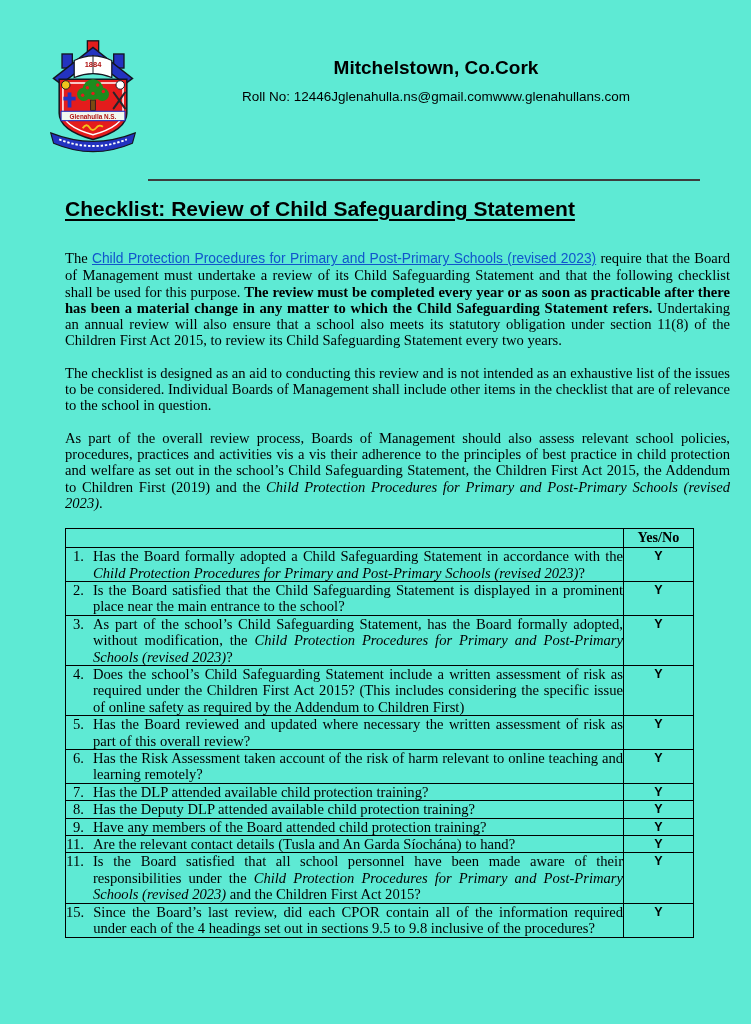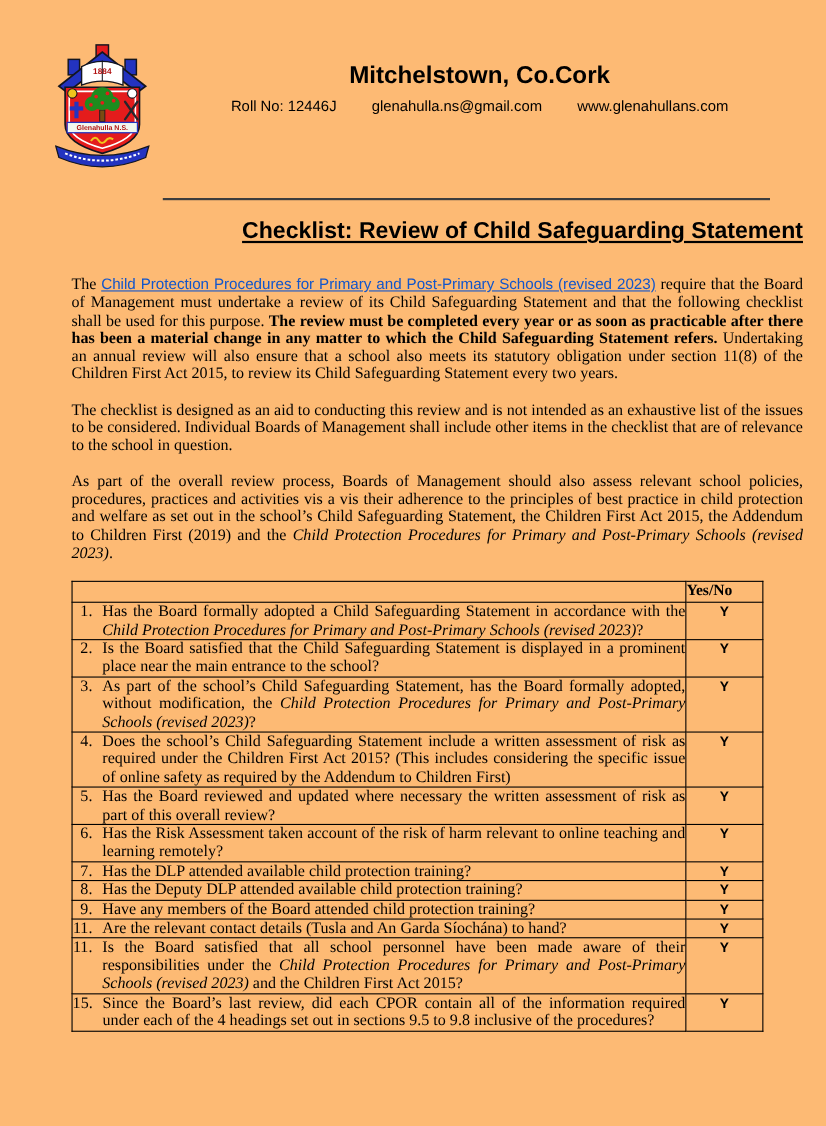--- a/index.html
+++ b/index.html
@@ -1,51 +1,51 @@
 <!DOCTYPE html>
 <html><head>
 <meta charset="utf-8">
 <style>
   html,body{margin:0;padding:0;background:#ffffff;}
   .page{
     position:relative;
     width:751px;height:1024px;
-    background:#fdba74;
+    background:#5eead4;
     overflow:hidden;
     font-family:"Liberation Serif",serif;
     color:#000;
   }
   
   .header{display:flex;align-items:flex-start;margin:38px 21px 0 46px;}
   .logo-box{flex:0 0 96px;}
   .header-text{flex:1;text-align:center;padding-top:12px;}
   .school-name{
     font-family:"Liberation Sans",sans-serif;
     font-weight:700;font-size:31px;line-height:34px;letter-spacing:0.5px;
   }
   .school-loc{
     font-family:"Liberation Sans",sans-serif;
-    font-weight:700;font-size:22px;line-height:22px;margin-top:7px;
+    font-weight:700;font-size:19px;line-height:22px;margin-top:7px;
   }
   .contact-row{
     font-family:"Liberation Sans",sans-serif;
     font-size:13.5px;margin-top:10px;
-    display:flex;justify-content:center;gap:32px;
+    display:flex;justify-content:center;
   }
   .divider{
     width:552px;height:0;
     border-top:2px solid #3d3d3d;
     margin:13px 0 0 148px;
   }
   
   .content{margin:0 21px 0 65px;width:665px;}
   .page-title{
     font-family:"Liberation Sans",sans-serif;
     font-weight:700;font-size:21px;line-height:25px;
-    text-align:right;
+    text-align:left;
     text-decoration:underline;
     text-decoration-thickness:2px;
     text-underline-offset:3px;
     margin:15px 0 0 0;
   }
   .body-text{
     font-size:14.6px;line-height:16.3px;
     text-align:justify;
     margin:16px 0 0 0;
   }
@@ -64,21 +64,21 @@
     margin-top:17px;
     font-size:14.6px;line-height:16.4px;
     table-layout:fixed;
   }
   .checklist th,.checklist td{border:1.6px solid #000;vertical-align:top;padding:0;}
   .q-col{width:auto;}
   .a-col{width:70px;}
   .th-yesno{
     font-family:"Liberation Serif",serif;
     font-weight:700;font-size:14.2px;line-height:17px;
-    text-align:left;height:18px;padding:0 2px;
+    text-align:center;height:18px;padding:0 2px;
   }
   .q-cell{padding:0 6px 1px 10px;}
   .q-inner{display:flex;}
   .q-num{flex:0 0 18px;text-align:right;}
   .q-text{flex:1;margin-left:9px;text-align:justify;}
   .a-cell{
     text-align:center;
     font-family:"Liberation Sans",sans-serif;
     font-weight:700;font-size:12.5px;
     padding-top:2px;

